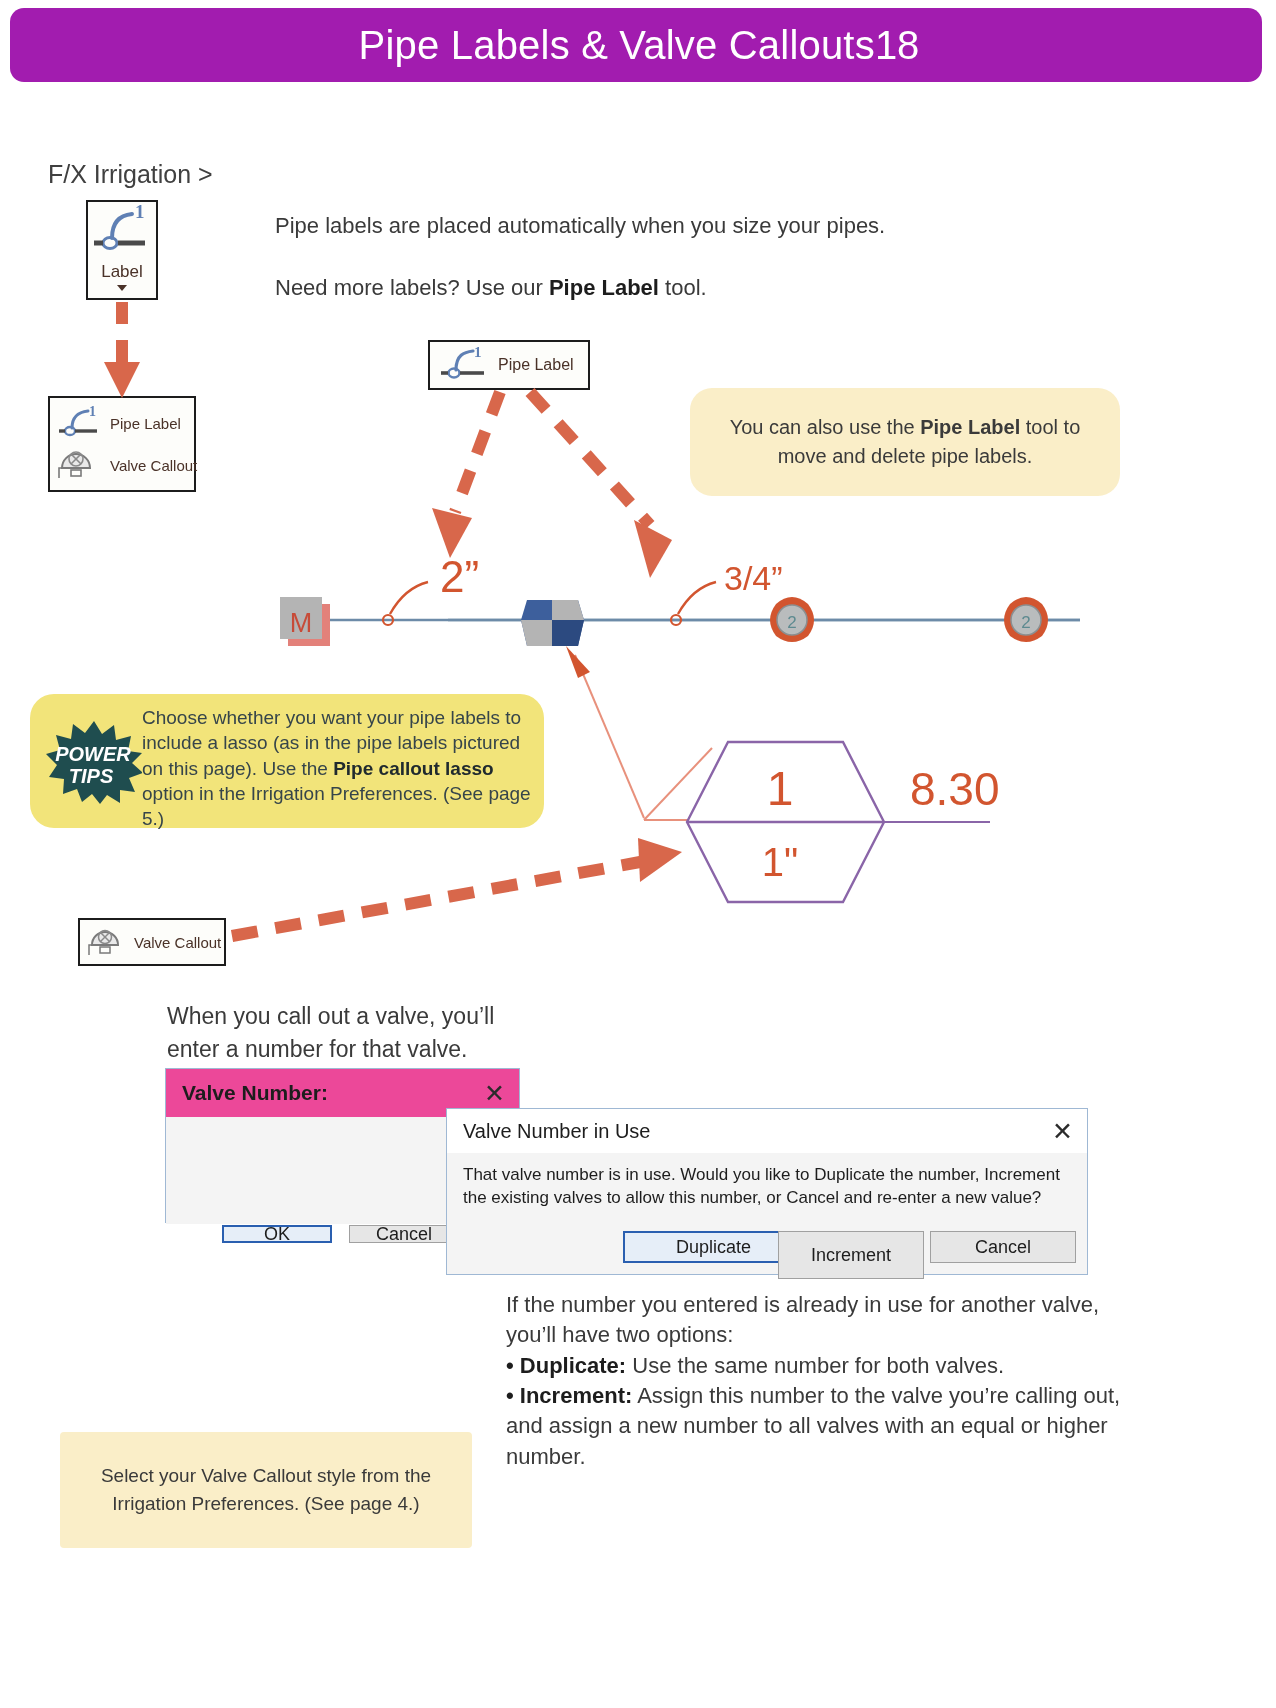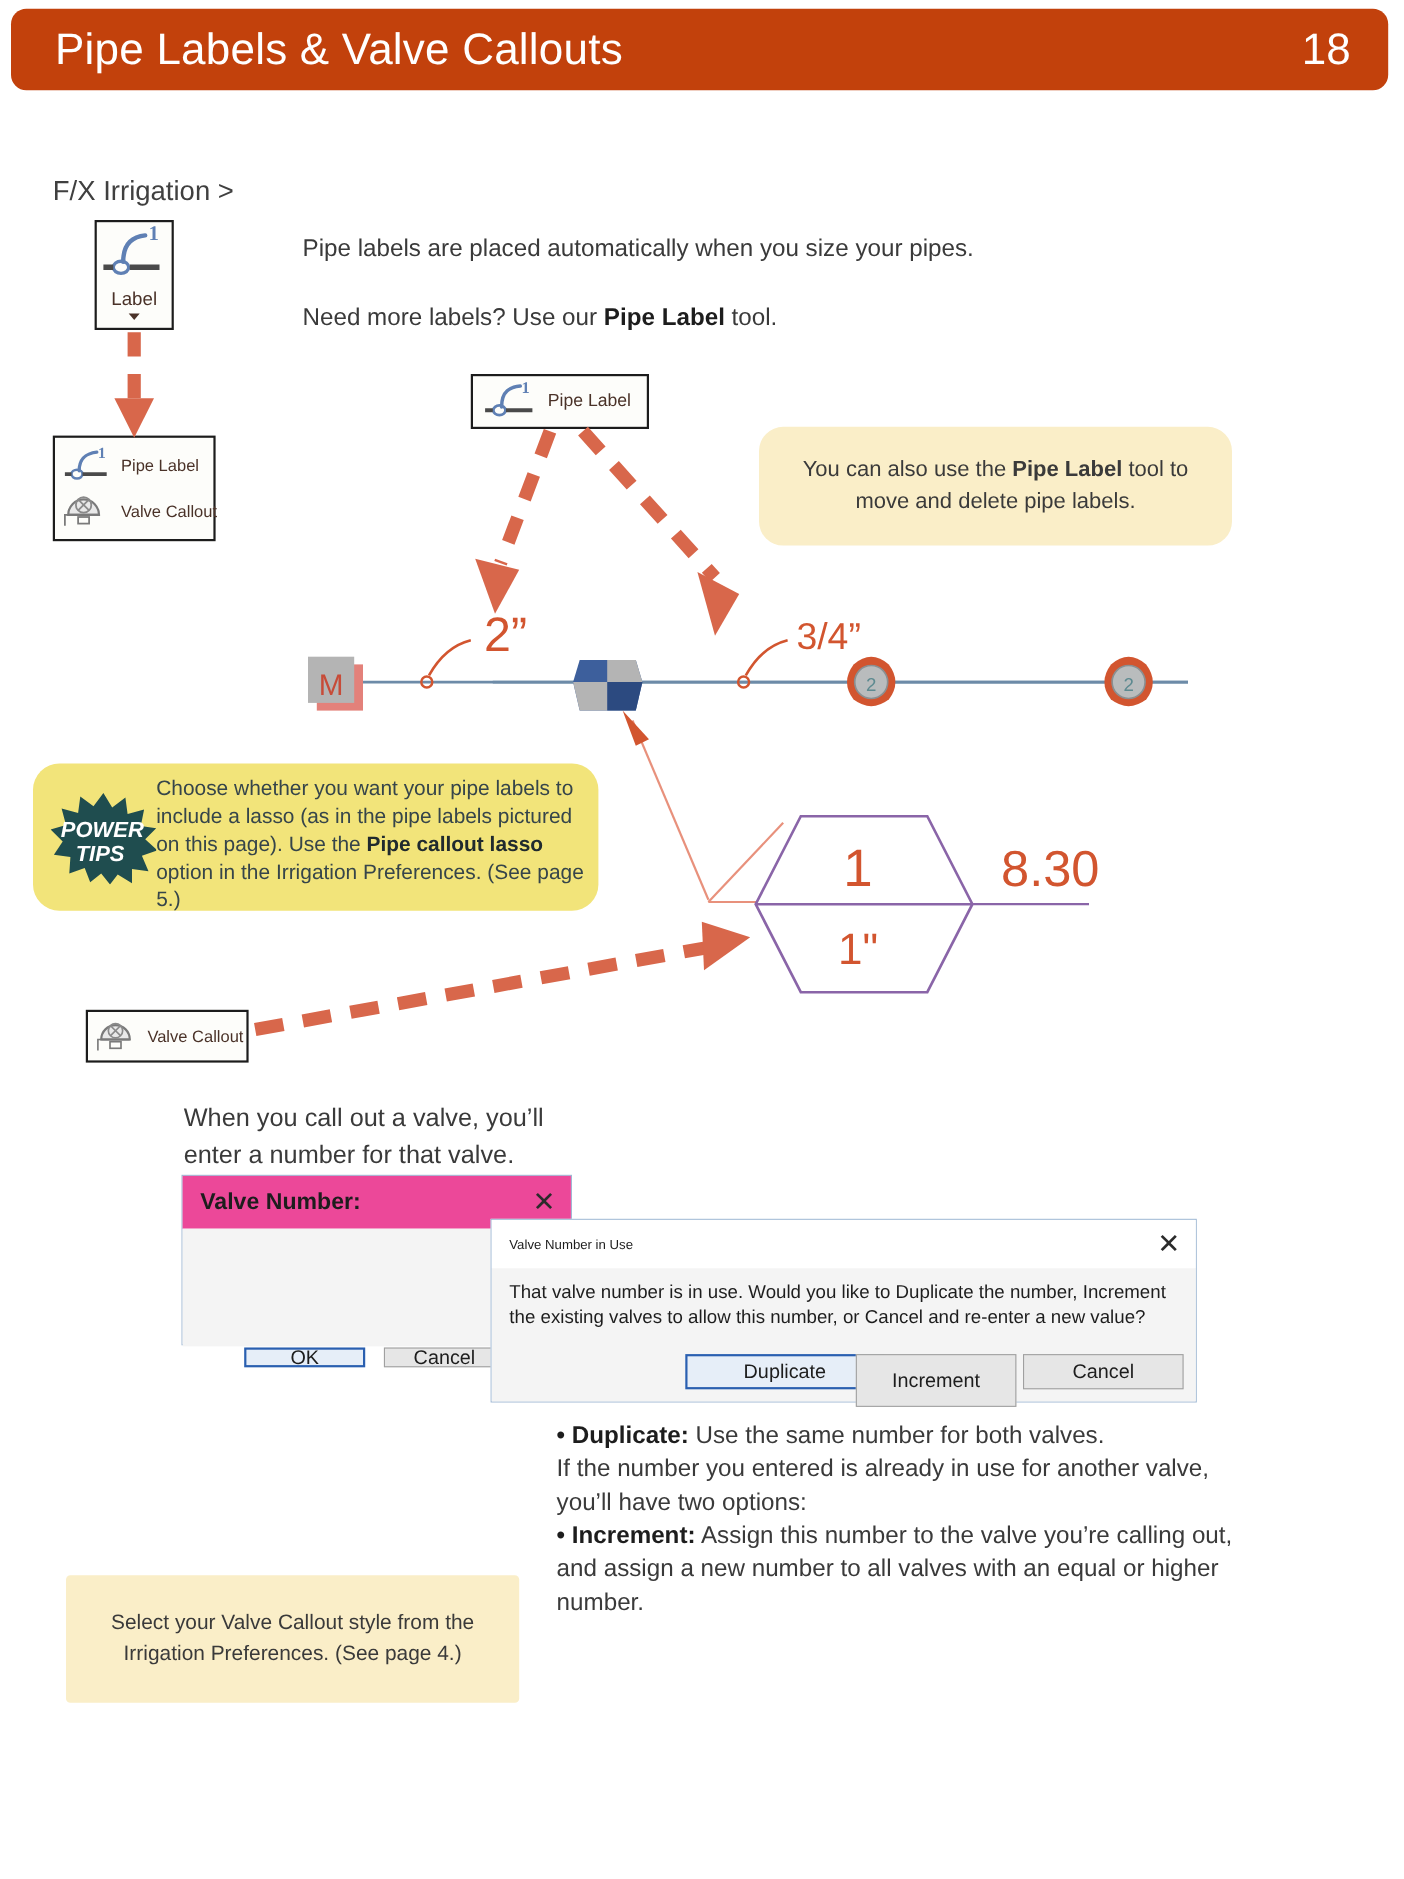--- a/index.html
+++ b/index.html
@@ -15,26 +15,26 @@
     overflow: hidden;
   }
 
   
   #header-banner {
     position: absolute;
     left: 10px;
     top: 8px;
     width: 1252px;
     height: 74px;
-    background: #c2410c;
+    background: #a21caf;
     border-radius: 14px;
     box-sizing: border-box;
     display: flex;
     align-items: center;
-    justify-content: space-between;
+    justify-content: center;
     padding: 0 34px 0 40px;
   }
   #header-title {
     color: #ffffff;
     font-size: 40px;
     font-weight: normal;
     letter-spacing: 0.2px;
     line-height: 1;
   }
   #header-page-number {
@@ -329,21 +329,21 @@
   #dviu-titlebar {
     height: 44px;
     display: flex;
     align-items: center;
     justify-content: space-between;
     padding: 0 14px 0 16px;
     box-sizing: border-box;
     background: #ffffff;
   }
   #dviu-title {
-    font-size: 12px;
+    font-size: 20px;
     color: #1d1d1d;
   }
   #dviu-body {
     position: relative;
     height: 121px;
     background: #f4f4f4;
     box-sizing: border-box;
   }
   #dviu-message {
     position: absolute;
@@ -562,24 +562,24 @@
   </div>
   <div id="dviu-body">
     <div id="dviu-message">That valve number is in use.  Would you like to Duplicate the number, Increment the existing valves to allow this number, or Cancel and re-enter a new value?</div>
     <div class="win-button default" id="dviu-duplicate">Duplicate</div>
     <div class="win-button" id="dviu-increment">Increment</div>
     <div class="win-button" id="dviu-cancel">Cancel</div>
   </div>
 </div>
 
 <div class="bodytext" style="left:506px; top:1290px; width:640px; font-size:22px; line-height:1.38;">
+  <div>If the number you entered is already in use for another valve, you’ll have two options:</div>
   <div>
     <b>• Duplicate:</b><span> Use the same number for both valves.</span>
   </div>
-  <div>If the number you entered is already in use for another valve, you’ll have two options:</div>
   <div>
     <b>• Increment:</b><span> Assign this number to the valve you’re calling out, and assign a new number to all valves with an equal or higher number.</span>
   </div>
 </div>
 
 <div id="tip-callout-valvestyle">
   <div id="tip-callout-valvestyle-text">Select your Valve Callout style from the Irrigation Preferences. (See page 4.)</div>
 </div>
 
 </body></html>

